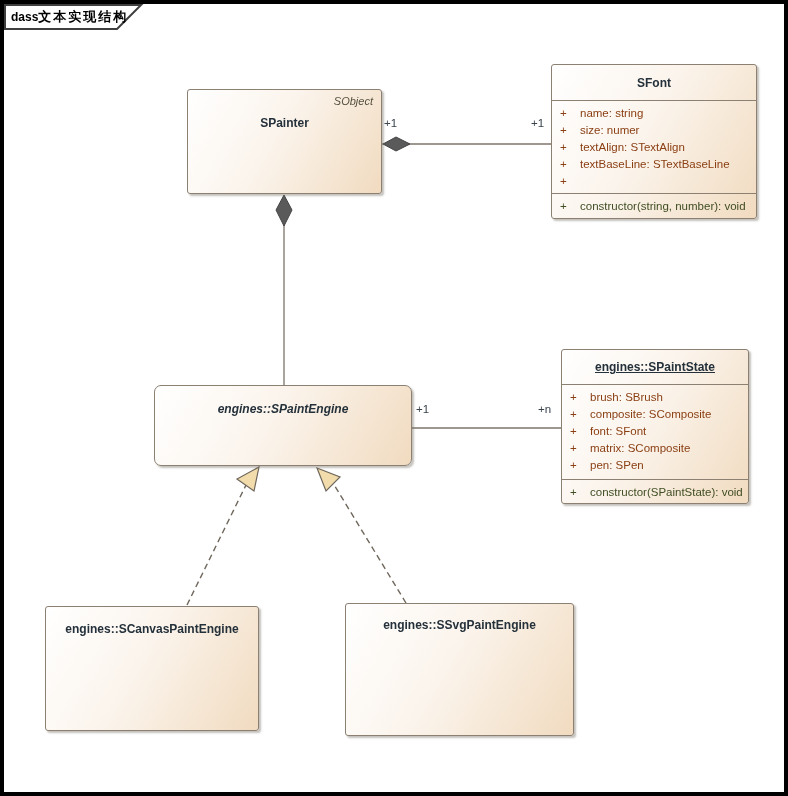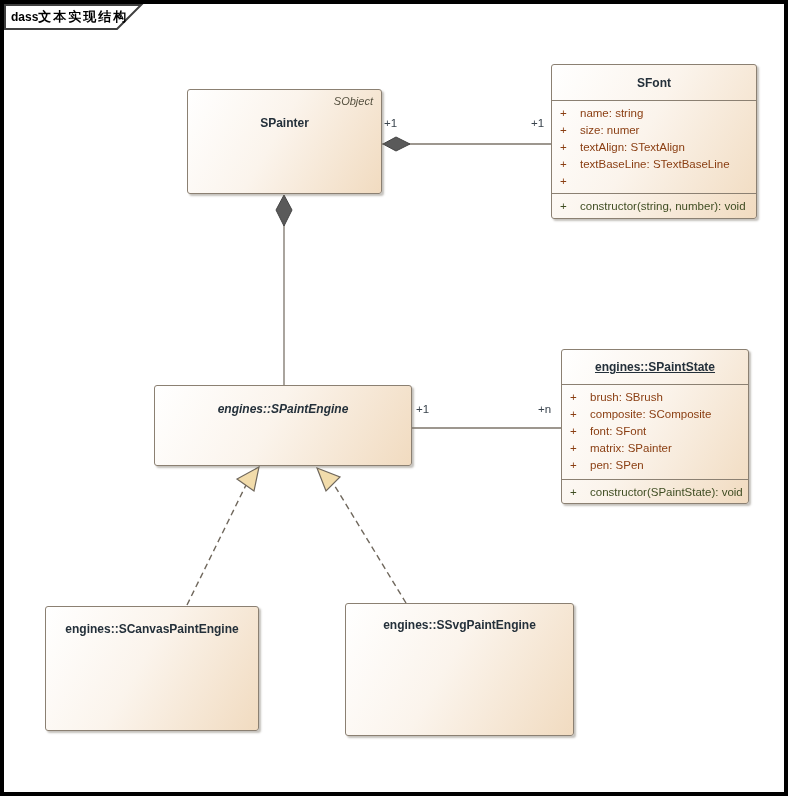--- a/index.html
+++ b/index.html
@@ -145,21 +145,21 @@
       </div>
     <div class="compartment ops">
 
         <div class="member-row">
           <span class="vis">+</span>
           <span class="txt">constructor(string, number): void</span>
         </div>
       </div>
   </div>
 
-  <div class="uml-class" style="left:150px; top:381px; width:258px; height:81px;">
+  <div class="uml-class" style="left:150px; top:381px; width:258px; height:81px;border-radius:7px;">
     <span class="uml-title italic" style="padding-top:16px;">engines::SPaintEngine</span>
   </div>
 
   <div class="uml-class" style="left:557px; top:345px; width:188px; height:155px;">
     <span class="uml-title" style="padding-top:10px; height:34px;text-decoration:underline;">engines::SPaintState</span>
     <div class="compartment attrs" style="height:95px;">
 
         <div class="member-row">
           <span class="vis">+</span>
           <span class="txt">brush: SBrush</span>
@@ -170,21 +170,21 @@
           <span class="txt">composite: SComposite</span>
         </div>
 
         <div class="member-row">
           <span class="vis">+</span>
           <span class="txt">font: SFont</span>
         </div>
 
         <div class="member-row">
           <span class="vis">+</span>
-          <span class="txt">matrix: SPainter</span>
+          <span class="txt">matrix: SComposite</span>
         </div>
 
         <div class="member-row">
           <span class="vis">+</span>
           <span class="txt">pen: SPen</span>
         </div>
       </div>
     <div class="compartment ops">
 
         <div class="member-row">

